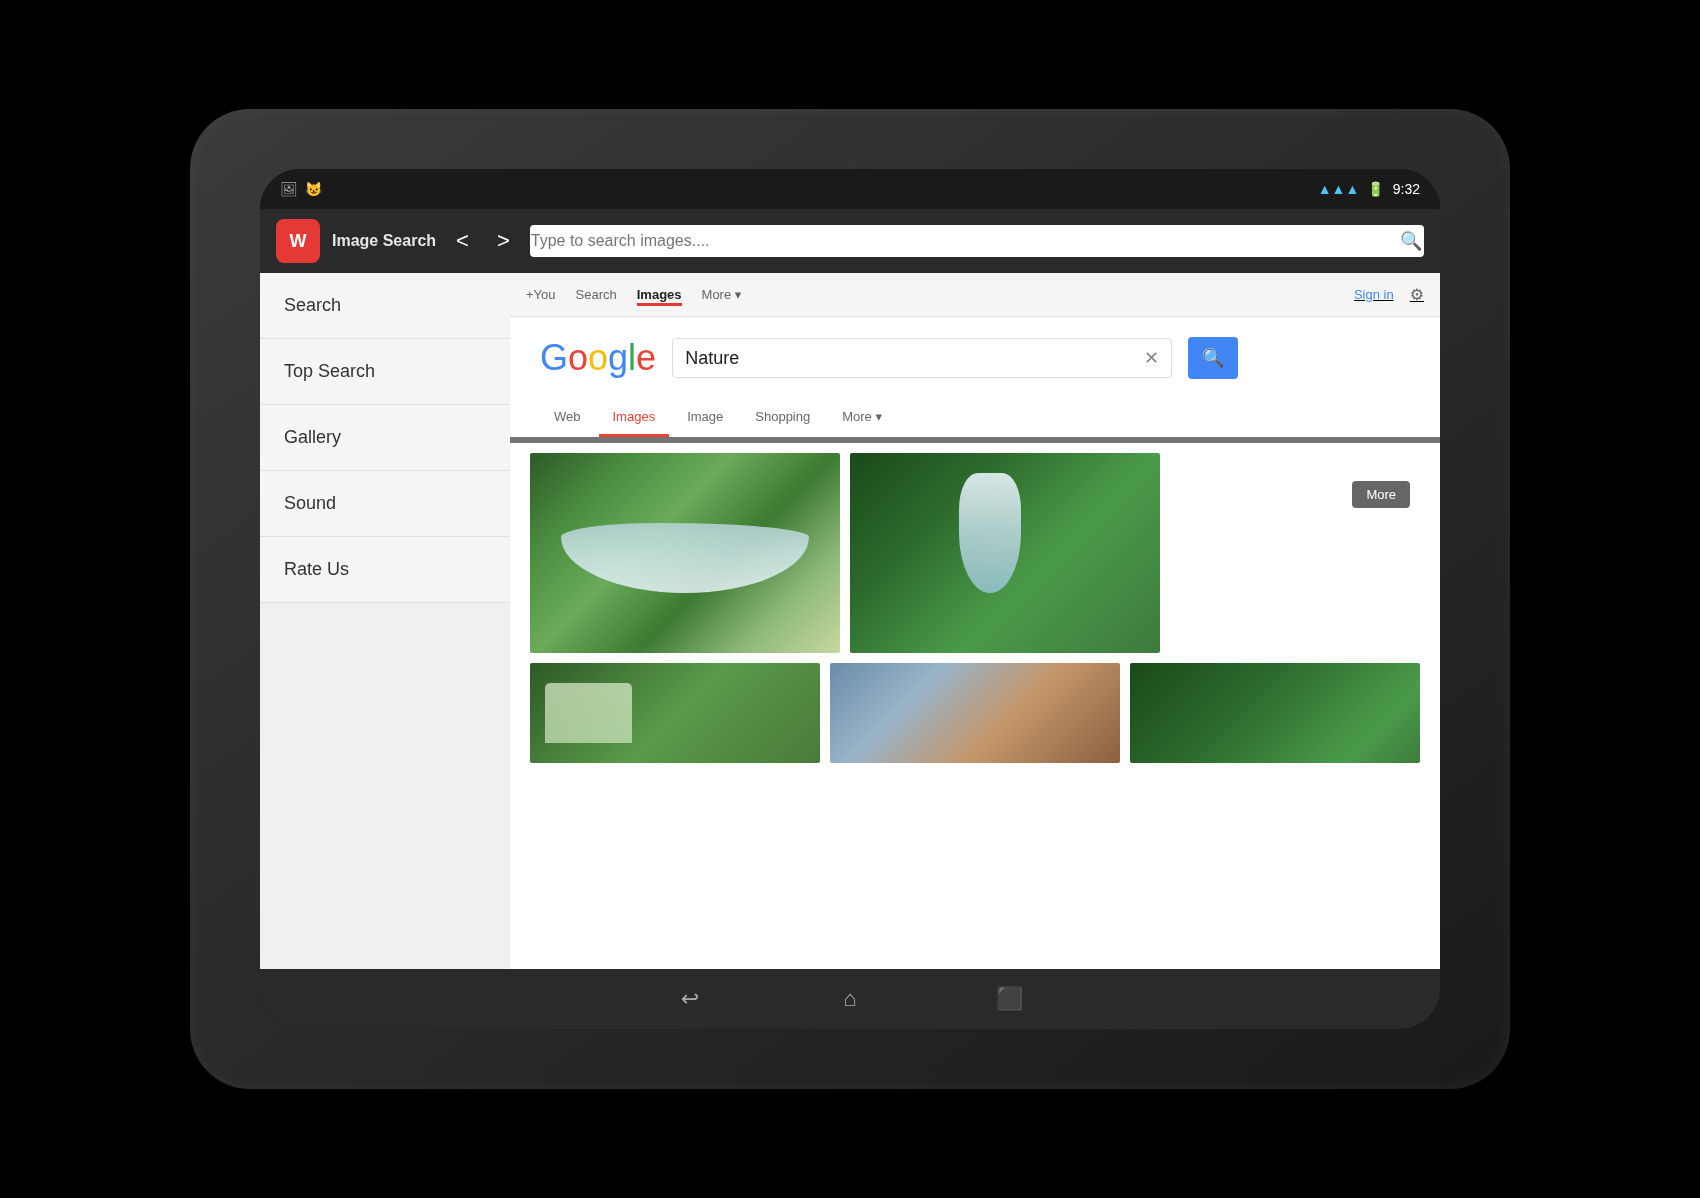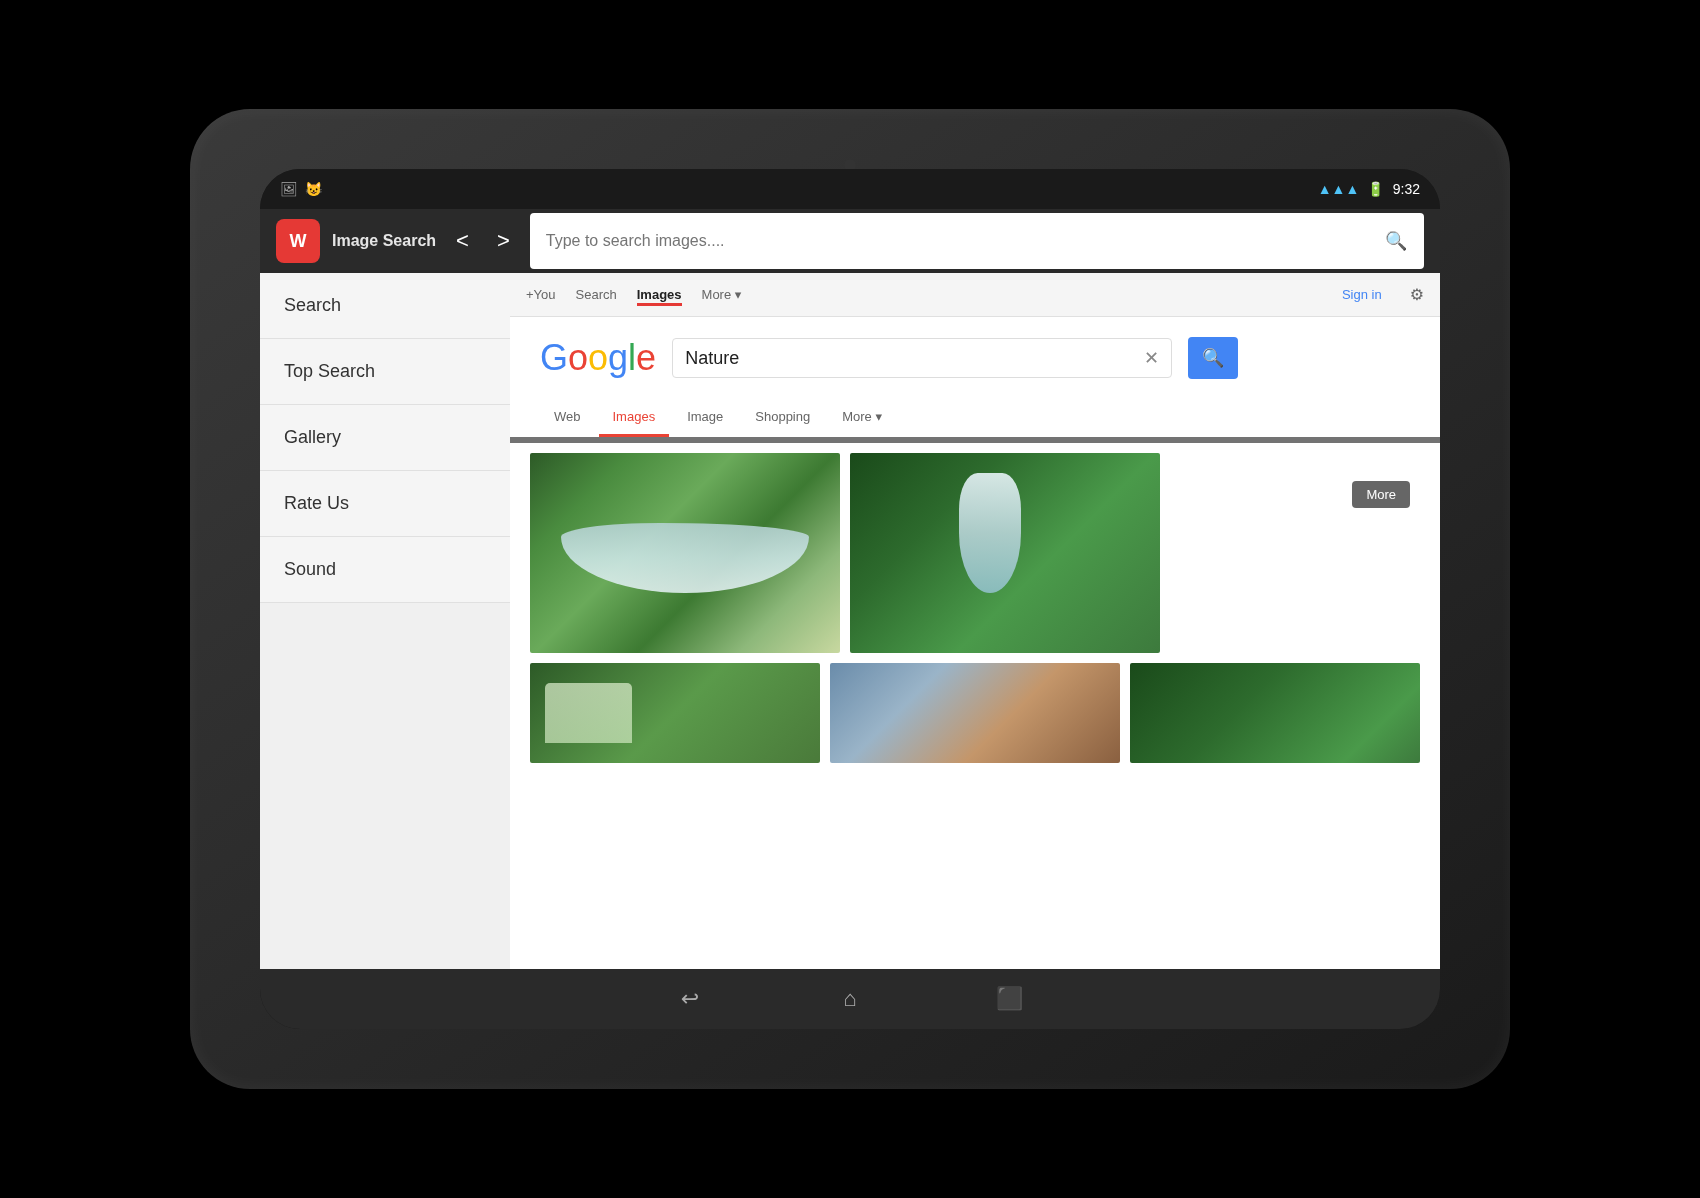--- a/index.html
+++ b/index.html
@@ -96,22 +96,22 @@
       padding: 8px;
       background: none;
       border: none;
     }
     .search-bar-container {
       flex: 1;
       display: flex;
       align-items: center;
       background: #fff;
       border-radius: 4px;
-      height: 56px;
-      padding: 0 16px;
+      height: 32px;
+      padding: 0 1px;
     }
     .search-bar-input {
       flex: 1;
       border: none;
       outline: none;
       font-size: 16px;
       color: #555;
       background: transparent;
     }
     .search-bar-icon {
@@ -168,21 +168,22 @@
     .google-nav-item.active {
       color: #212121;
       font-weight: bold;
       border-bottom: 3px solid #e53935;
       padding-bottom: 1px;
     }
     .google-nav-right {
       margin-left: auto;
       display: flex;
       align-items: center;
-      gap: 28px;
+      gap: 16px;
+      text-decoration: underline;
     }
     .sign-in-btn {
       color: #4285f4;
       font-size: 13px;
       cursor: pointer;
     }
     .settings-icon {
       color: #666;
       font-size: 16px;
       cursor: pointer;
@@ -438,22 +439,22 @@
         <span class="search-bar-icon">🔍</span>
       </div>
     </div>
 
     <div class="main-content">
 
       <div class="sidebar">
         <div class="sidebar-item">Search</div>
         <div class="sidebar-item">Top Search</div>
         <div class="sidebar-item">Gallery</div>
+        <div class="sidebar-item">Sound</div>
         <div class="sidebar-item">Rate Us</div>
-        <div class="sidebar-item">Sound</div>
       </div>
 
       <div class="browser-area">
 
         <div class="google-nav">
           <span class="google-nav-item">+You</span>
           <span class="google-nav-item">Search</span>
           <span class="google-nav-item active">Images</span>
           <span class="google-nav-item">More ▾</span>
           <div class="google-nav-right">

